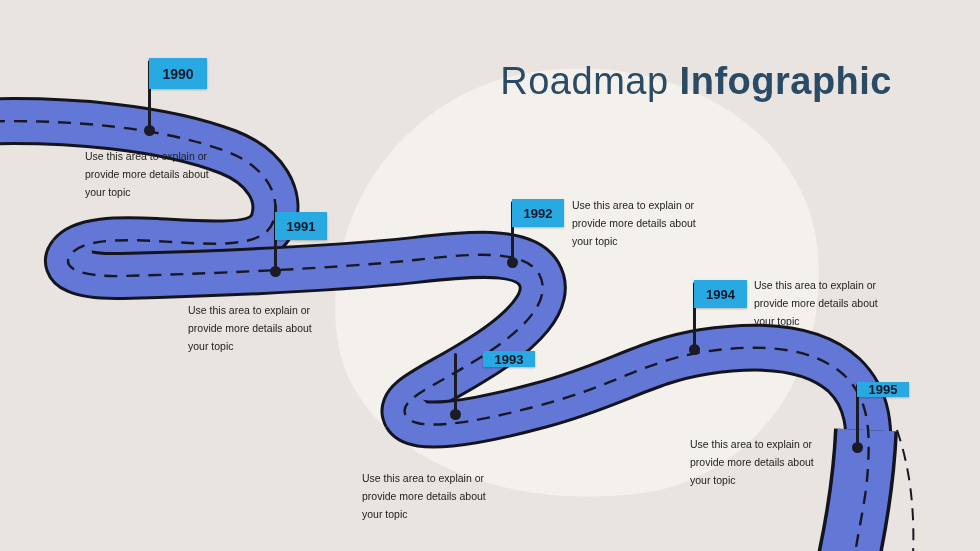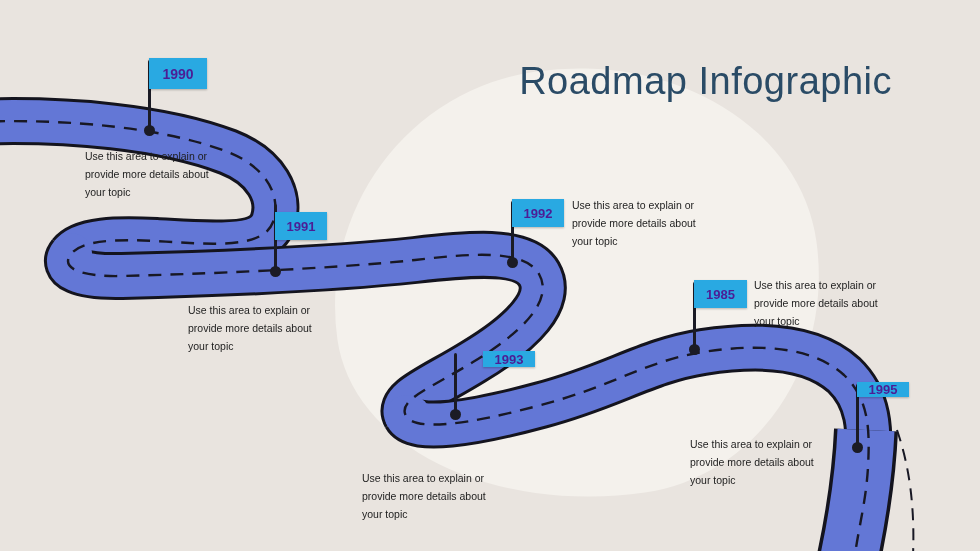--- a/index.html
+++ b/index.html
@@ -16,25 +16,25 @@
   .ol{fill:none;stroke:#14141e;stroke-width:48;stroke-linejoin:round;stroke-linecap:butt;}
   .fl{fill:none;stroke:#6377d6;stroke-width:42;stroke-linejoin:round;stroke-linecap:round;}
   .tail-ol{fill:none;stroke:#14141e;stroke-width:64;stroke-linejoin:round;stroke-linecap:butt;}
   .tail-fl{fill:none;stroke:#6377d6;stroke-width:57;stroke-linejoin:round;stroke-linecap:butt;}
   .center-dash{fill:none;stroke:#181824;stroke-width:2.4;stroke-dasharray:13 9;stroke-linecap:butt;}
   .deco-dash{fill:none;stroke:#181824;stroke-width:2;stroke-dasharray:12 8;}
   .title{
     position:absolute;top:60px;right:88px;margin:0;
     font-size:38px;font-weight:400;color:#2a4b66;letter-spacing:.5px;white-space:nowrap;
   }
-  .title .bold{font-weight:400;}
+  .title .bold{font-weight:700;}
   .milestone{position:absolute;z-index:3;}
   .pole{position:absolute;left:-1.5px;top:2px;width:3px;background:#1b1b25;border-radius:2px;}
   .flag{
-    position:absolute;left:0;top:0;background:#29a9e2;color:#4c1d95;
+    position:absolute;left:0;top:0;background:#29a9e2;color:#0f172a;
     font-weight:700;font-size:13px;display:flex;align-items:center;justify-content:center;
     box-shadow:0 1px 2px rgba(0,0,0,.25);
   }
   .dot{position:absolute;left:-5.5px;width:11px;height:11px;border-radius:50%;background:#1b1b25;}
   .desc{
     position:absolute;z-index:3;width:124px;text-align:left;
     font-size:10.5px;line-height:18px;color:#1d1d1d;
   }
   
   .ms-0{left:149px;top:58px;}  .ms-0 .pole{height:72px;} .ms-0 .flag{width:58px;height:31px;font-size:14px;} .ms-0 .dot{top:66.5px;}
@@ -113,21 +113,21 @@
     <div class="flag">
       <span>1993</span>
     </div>
     <div class="dot"></div>
   </div>
   <div class="desc desc-3">Use this area to explain or provide more details about your topic</div>
 
   <div class="milestone ms-4">
     <div class="pole"></div>
     <div class="flag">
-      <span>1985</span>
+      <span>1994</span>
     </div>
     <div class="dot"></div>
   </div>
   <div class="desc desc-4">Use this area to explain or provide more details about your topic</div>
 
   <div class="milestone ms-5">
     <div class="pole"></div>
     <div class="flag">
       <span>1995</span>
     </div>

